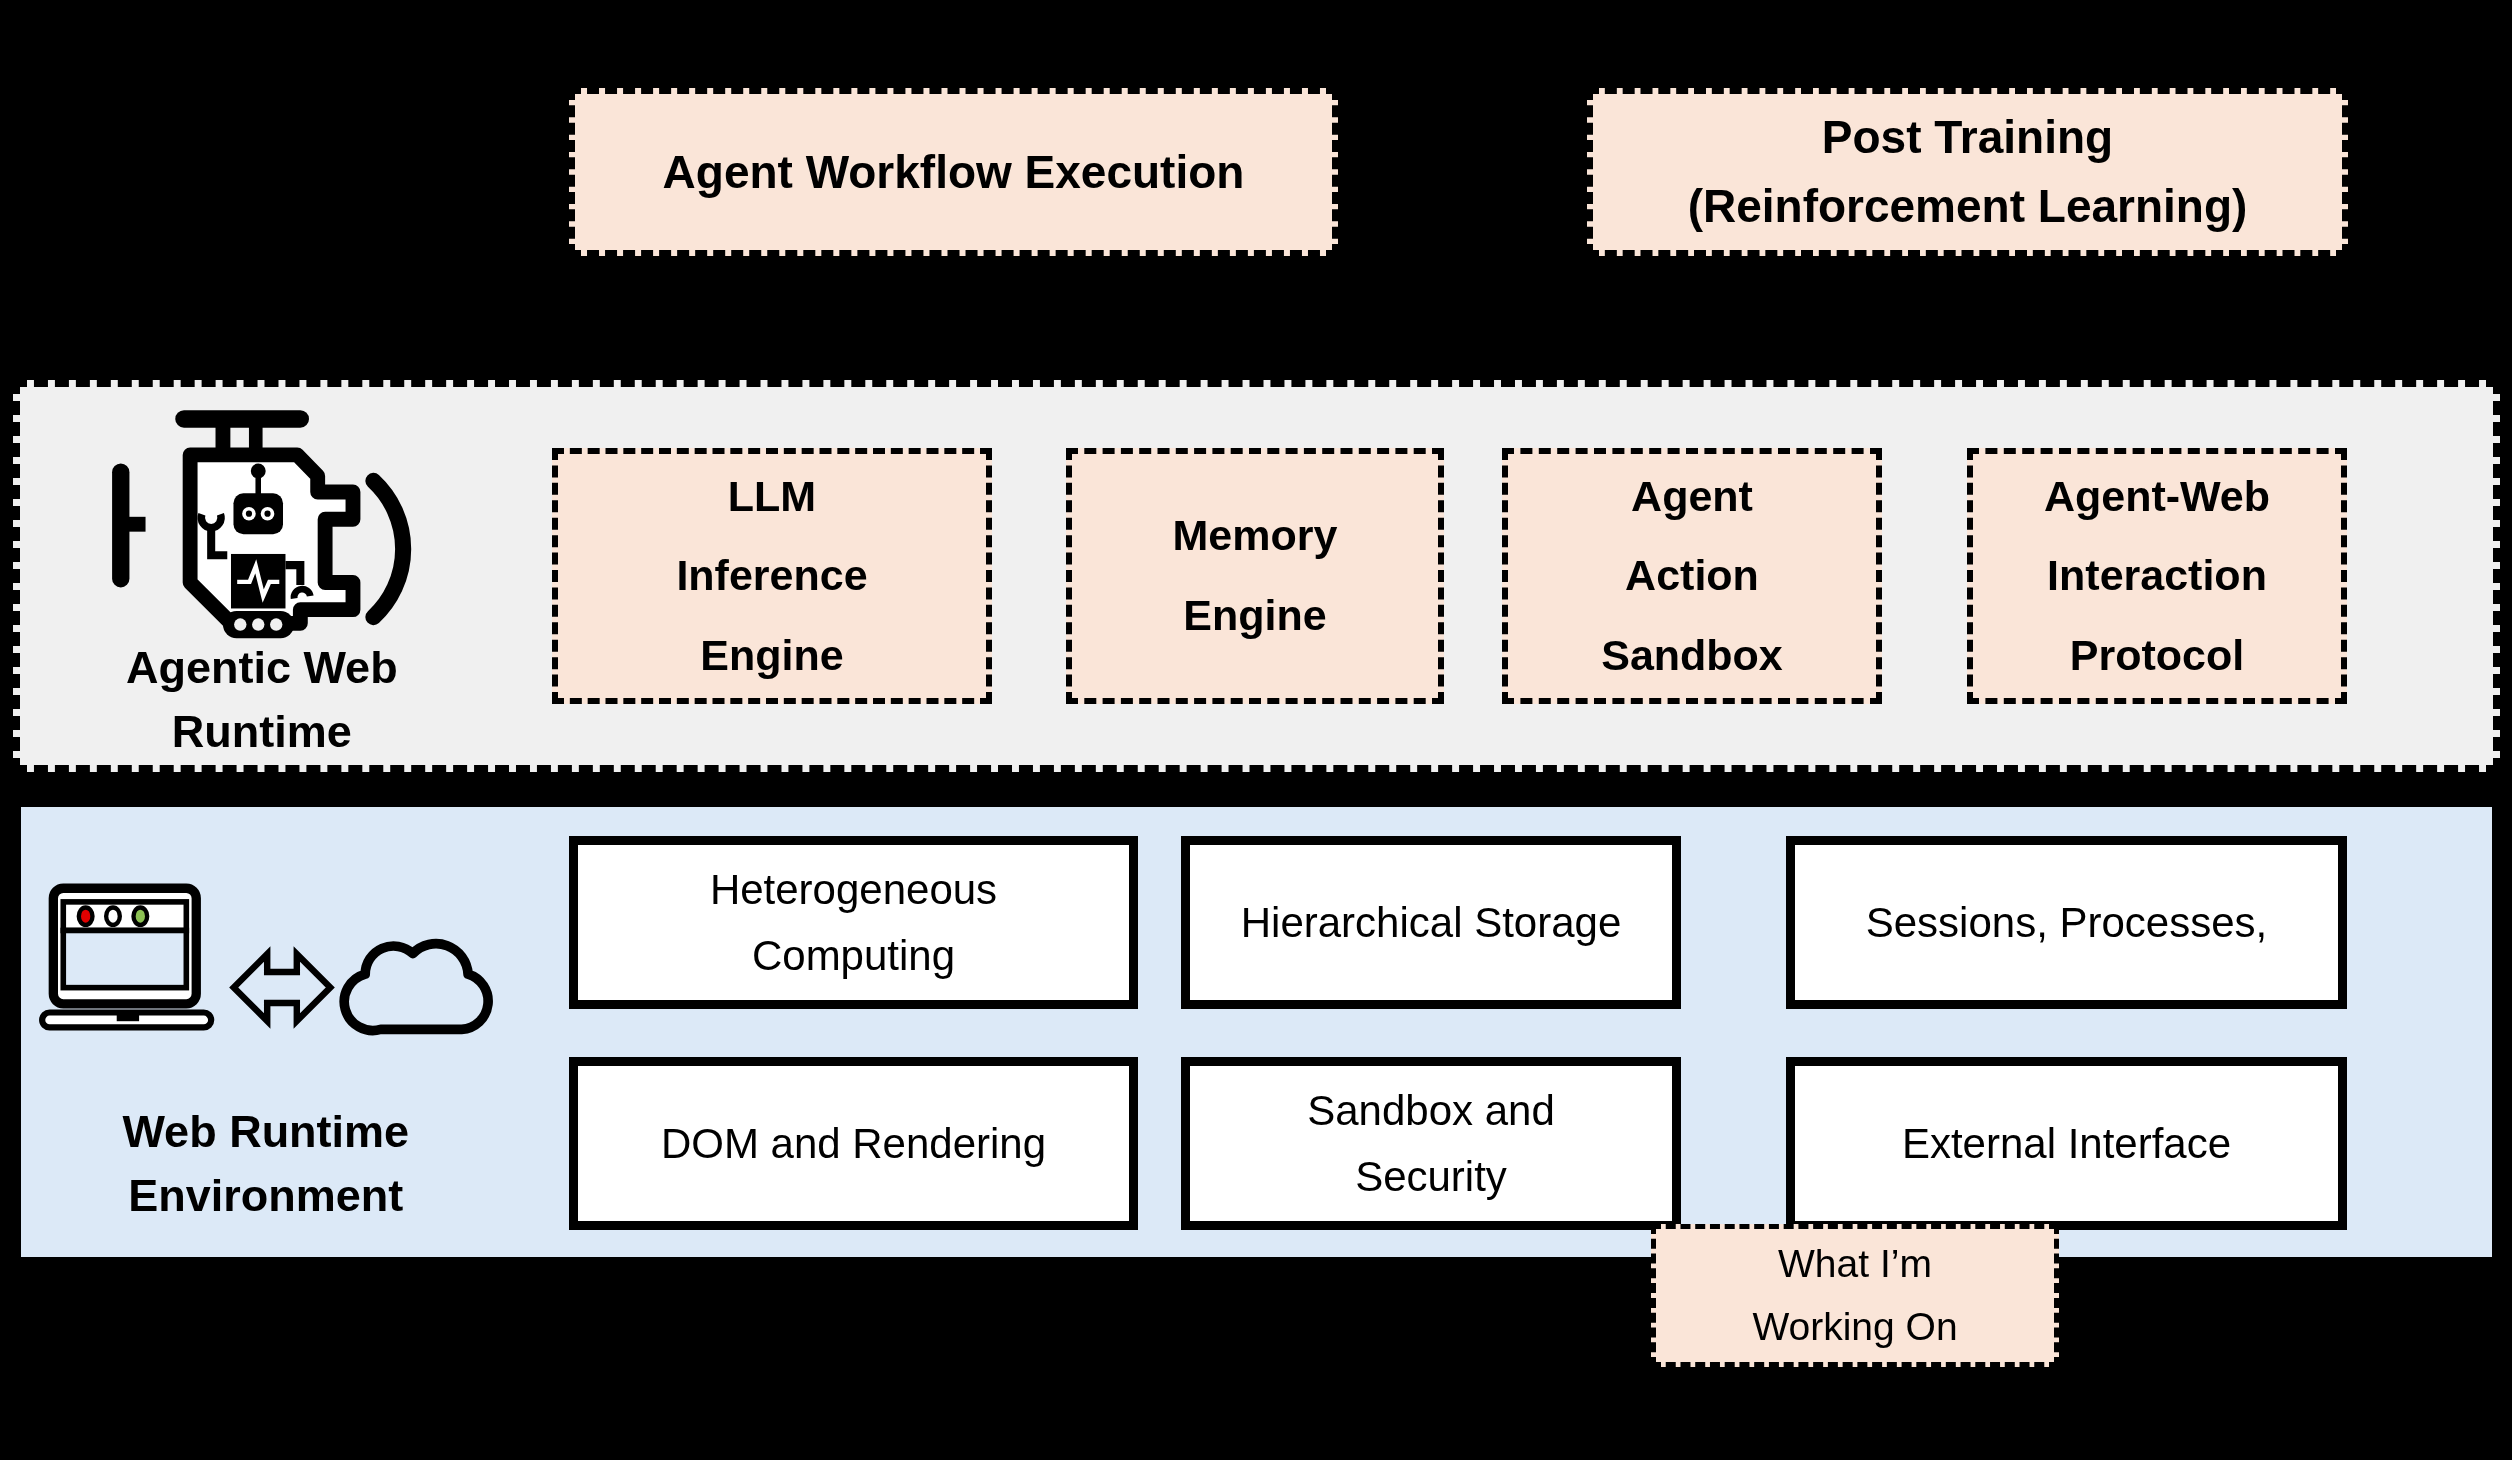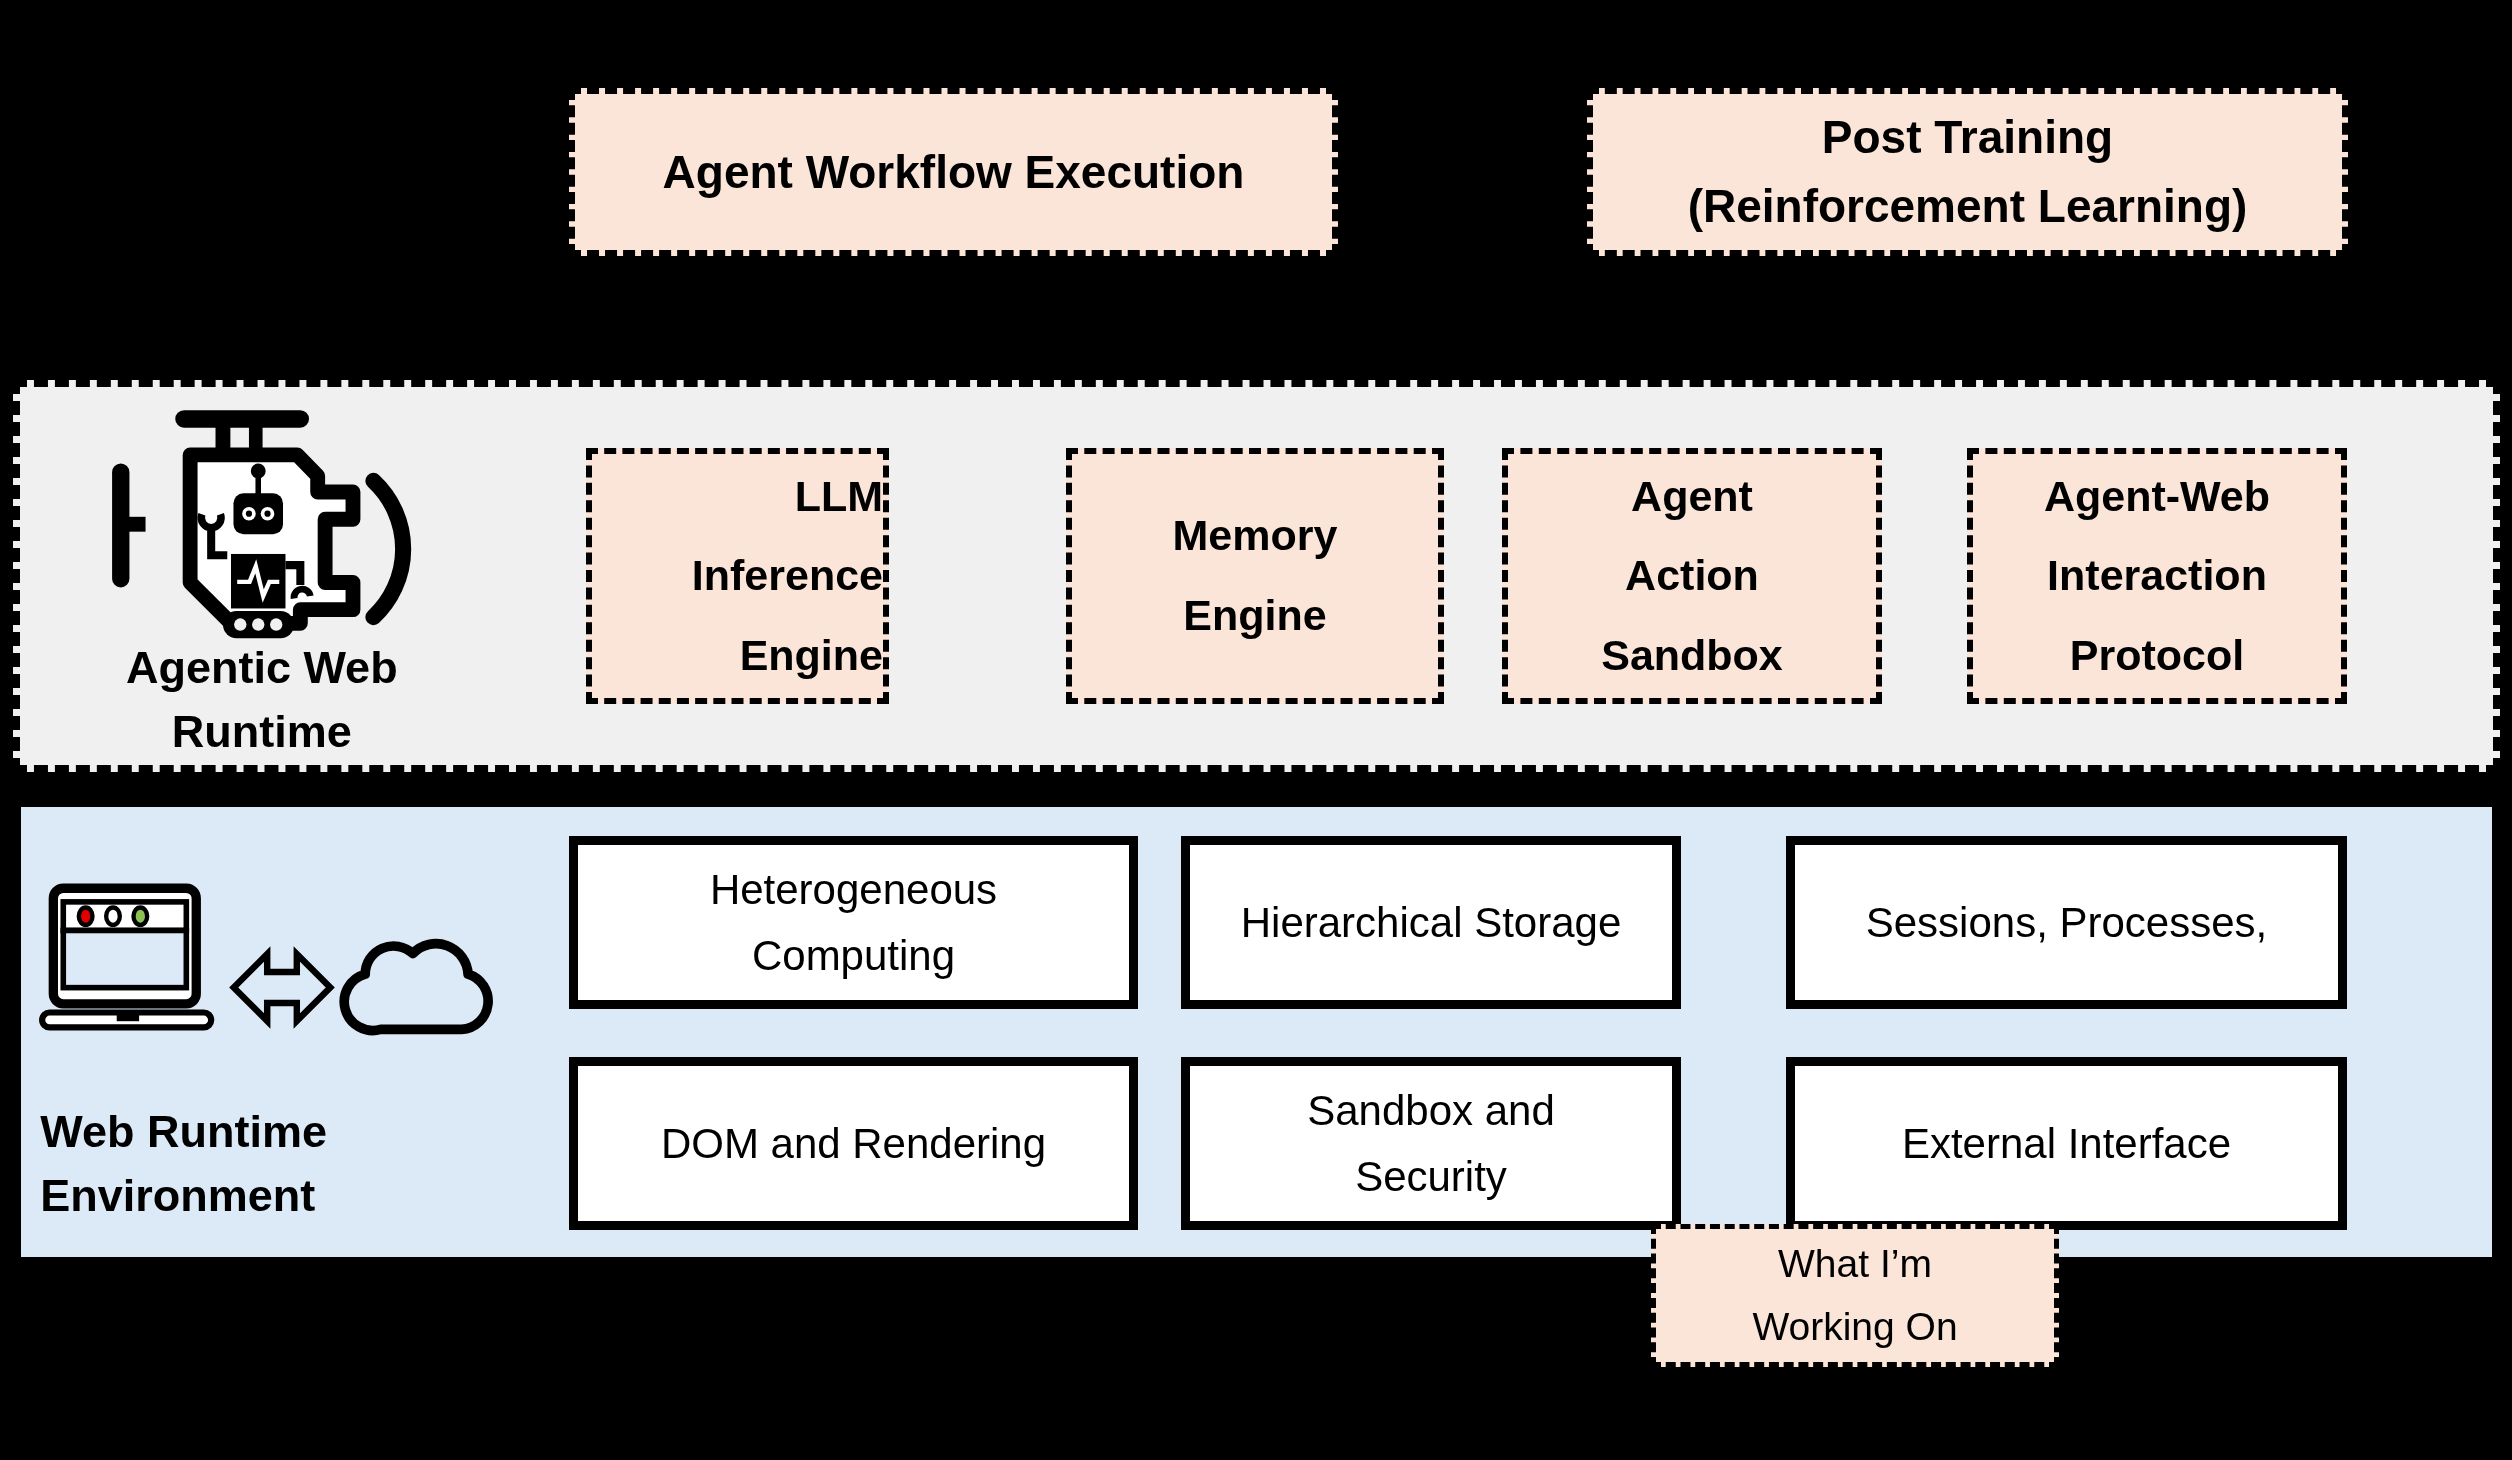--- a/index.html
+++ b/index.html
@@ -28,35 +28,35 @@
   
   #gray-band {
     left: 13px; top: 380px; width: 2487px; height: 392px;
     background: #F0F0F0; border: 7.7px dashed #000;
   }
   #engine-icon-wrap { left: 76px; top: 11.6px; width: 322px; height: 248px; }
   #agentic-label { left: 19.3px; top: 249px; width: 445px;
     font-weight: bold; font-size: 45px; line-height: 1.42; text-align: center; }
   .mid-box { font-weight: bold; font-size: 43px; line-height: 1.85;
     background: #FAE5D8; border: 6.4px dashed #000; top: 61px; height: 256px; }
-  #mid-box-1 { left: 566px;  width: 303px; align-items: flex-end; }
+  #mid-box-1 { left: 532px;  width: 440px; }
   #mid-box-2 { left: 1018px; width: 378px; margin-left: 28px; }
   #mid-box-3 { left: 1482px; width: 380px; }
   #mid-box-4 { left: 1947px; width: 380px; }
 
   
   #blue-band {
     left: 13px; top: 799px; width: 2487px; height: 466px;
     background: #DCE9F7; border: 8.4px solid #000;
   }
   #laptop-icon-wrap { left: 16px;  top: 75px; width: 193px; height: 174px; }
   #arrow-icon-wrap  { left: 206px; top: 129px; width: 110px; height: 103px; }
   #cloud-icon-wrap  { left: 309px; top: 108px; width: 181px; height: 135px; }
   #web-label { left: 19.3px; top: 293px; width: 451px;
-    font-weight: bold; font-size: 45px; line-height: 1.42; text-align: left; }
+    font-weight: bold; font-size: 45px; line-height: 1.42; text-align: center; }
   .white-box { background: #FFF; border: 9px solid #000;
     font-size: 42px; line-height: 1.55; height: 173px; }
   .wrow-1 { top: 29px; }
   .wrow-2 { top: 250px; }
   .wcol-1 { left: 548px;  width: 569px; }
   .wcol-2 { left: 1160px; width: 500px; }
   .wcol-3 { left: 1765px; width: 561px; }
 
   
   #footer-box { left: 1651px; top: 1224px; width: 408px; height: 143px;

